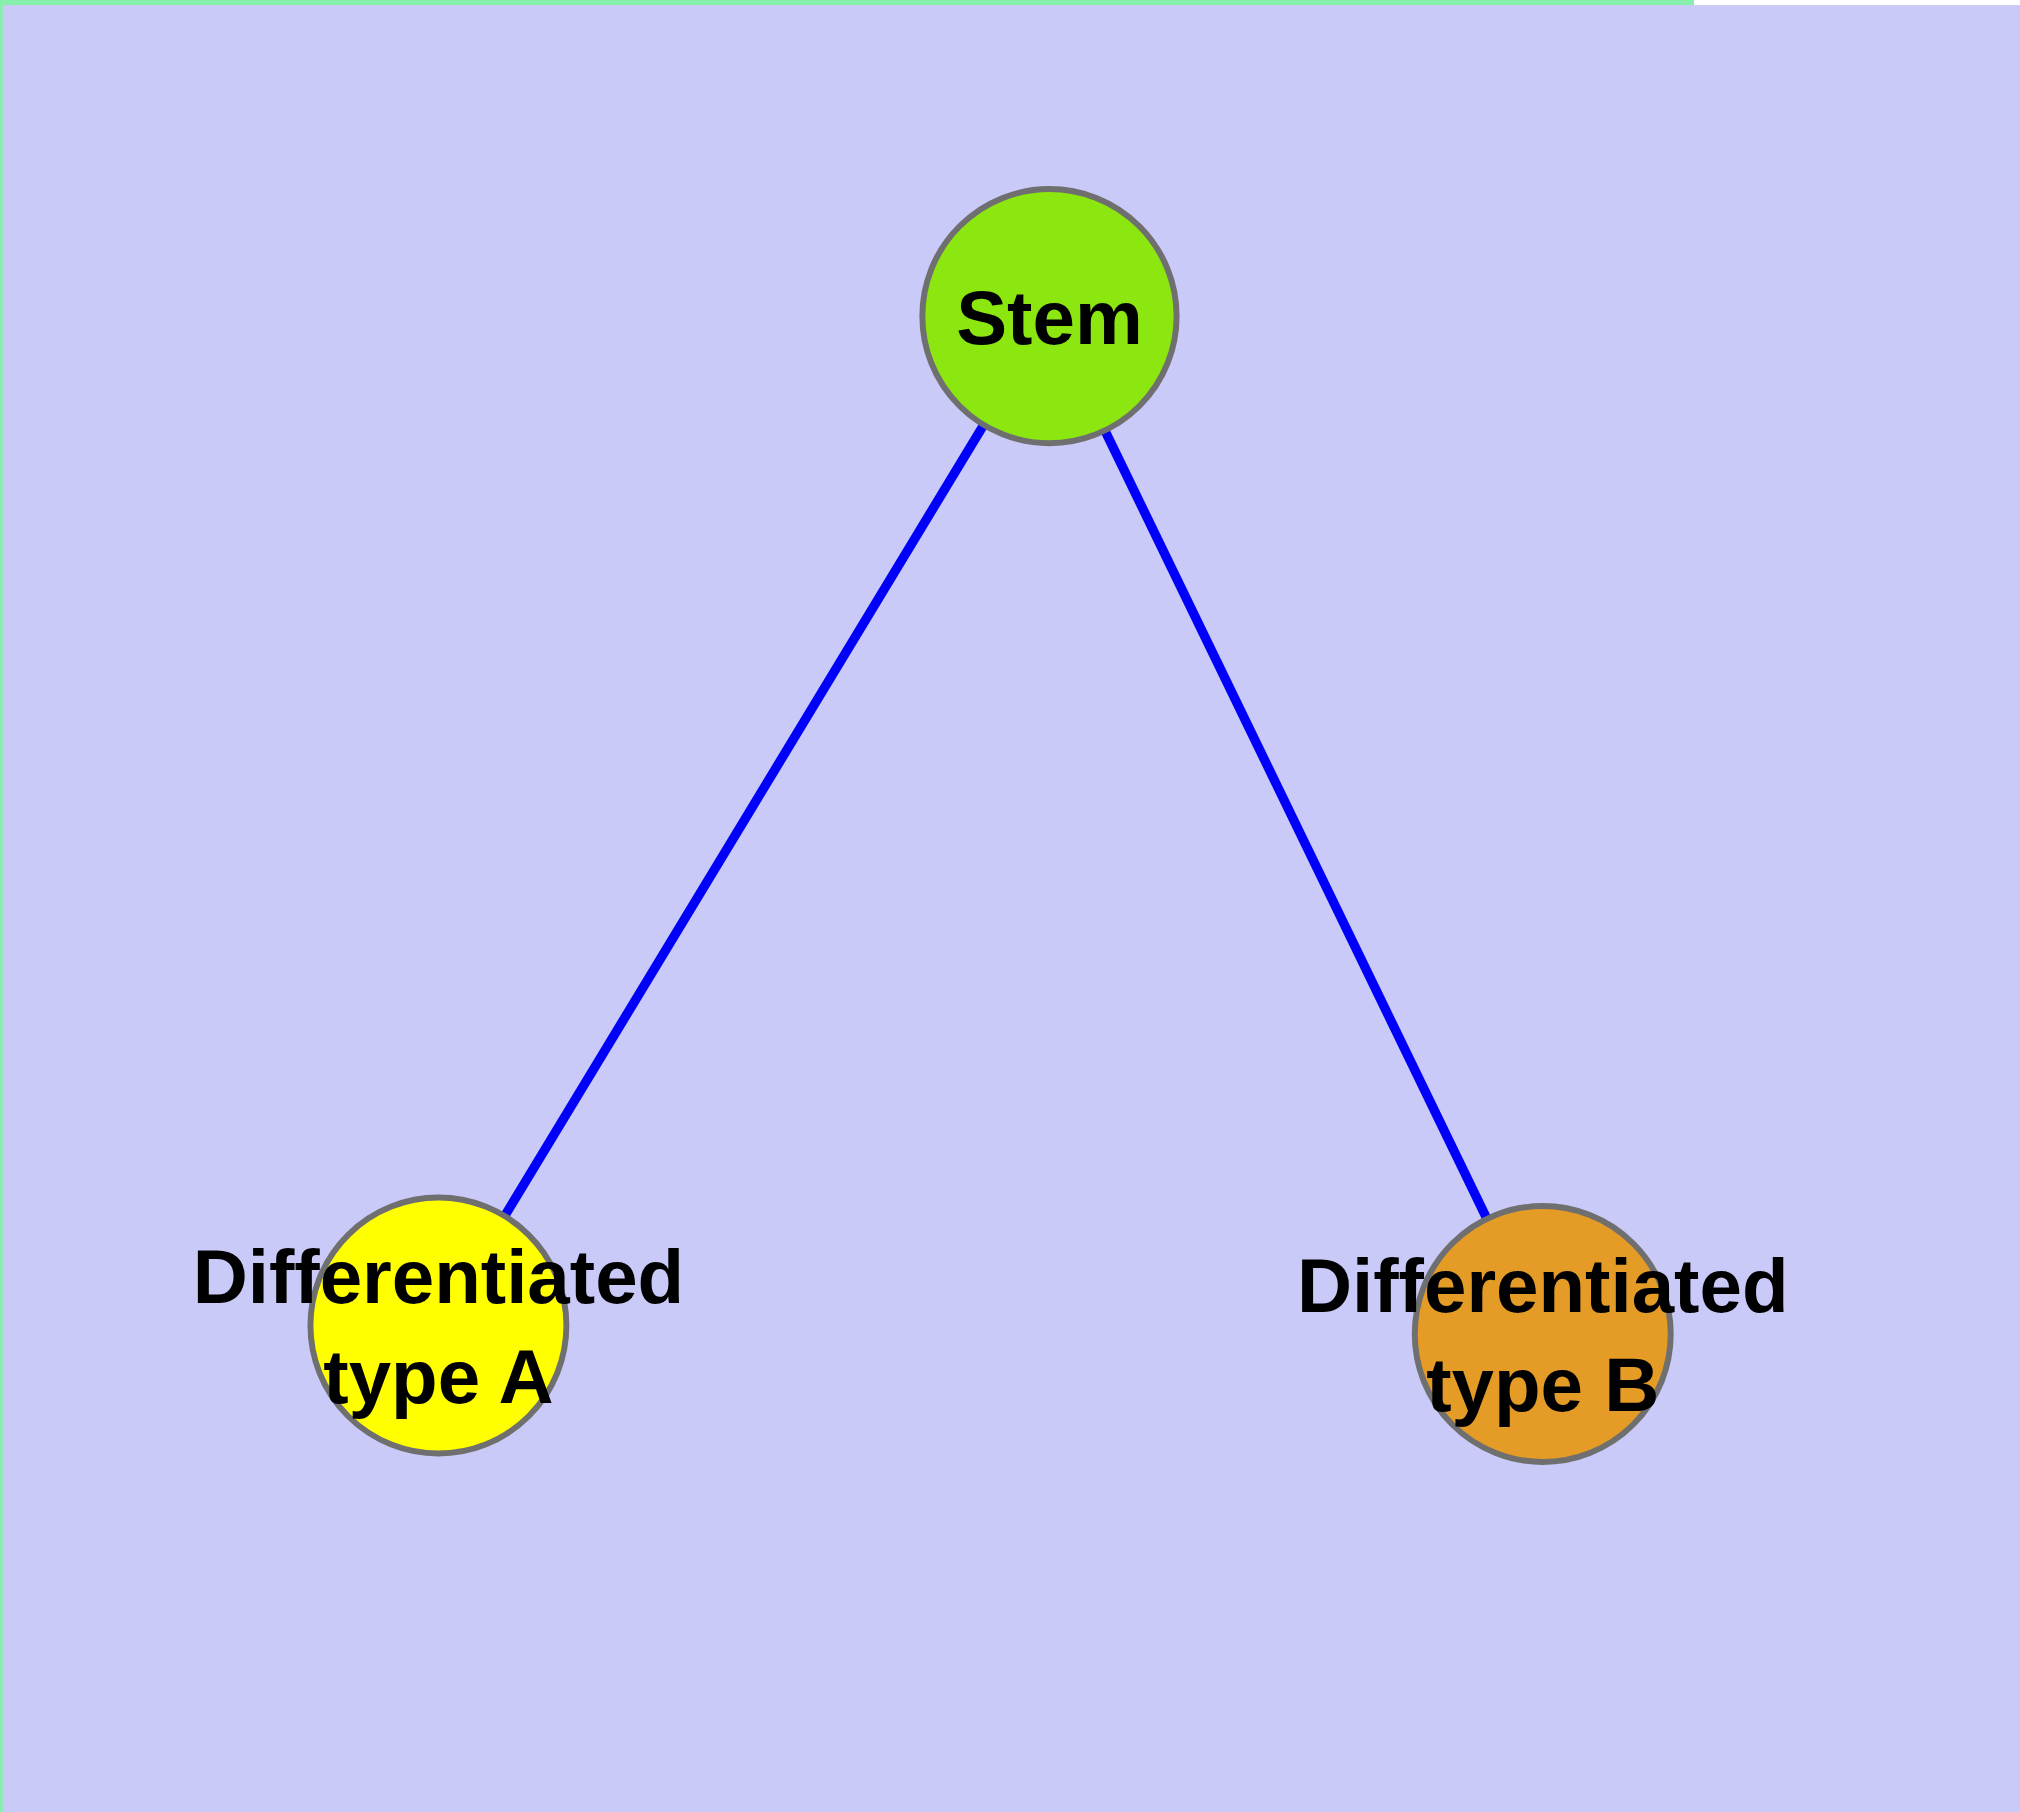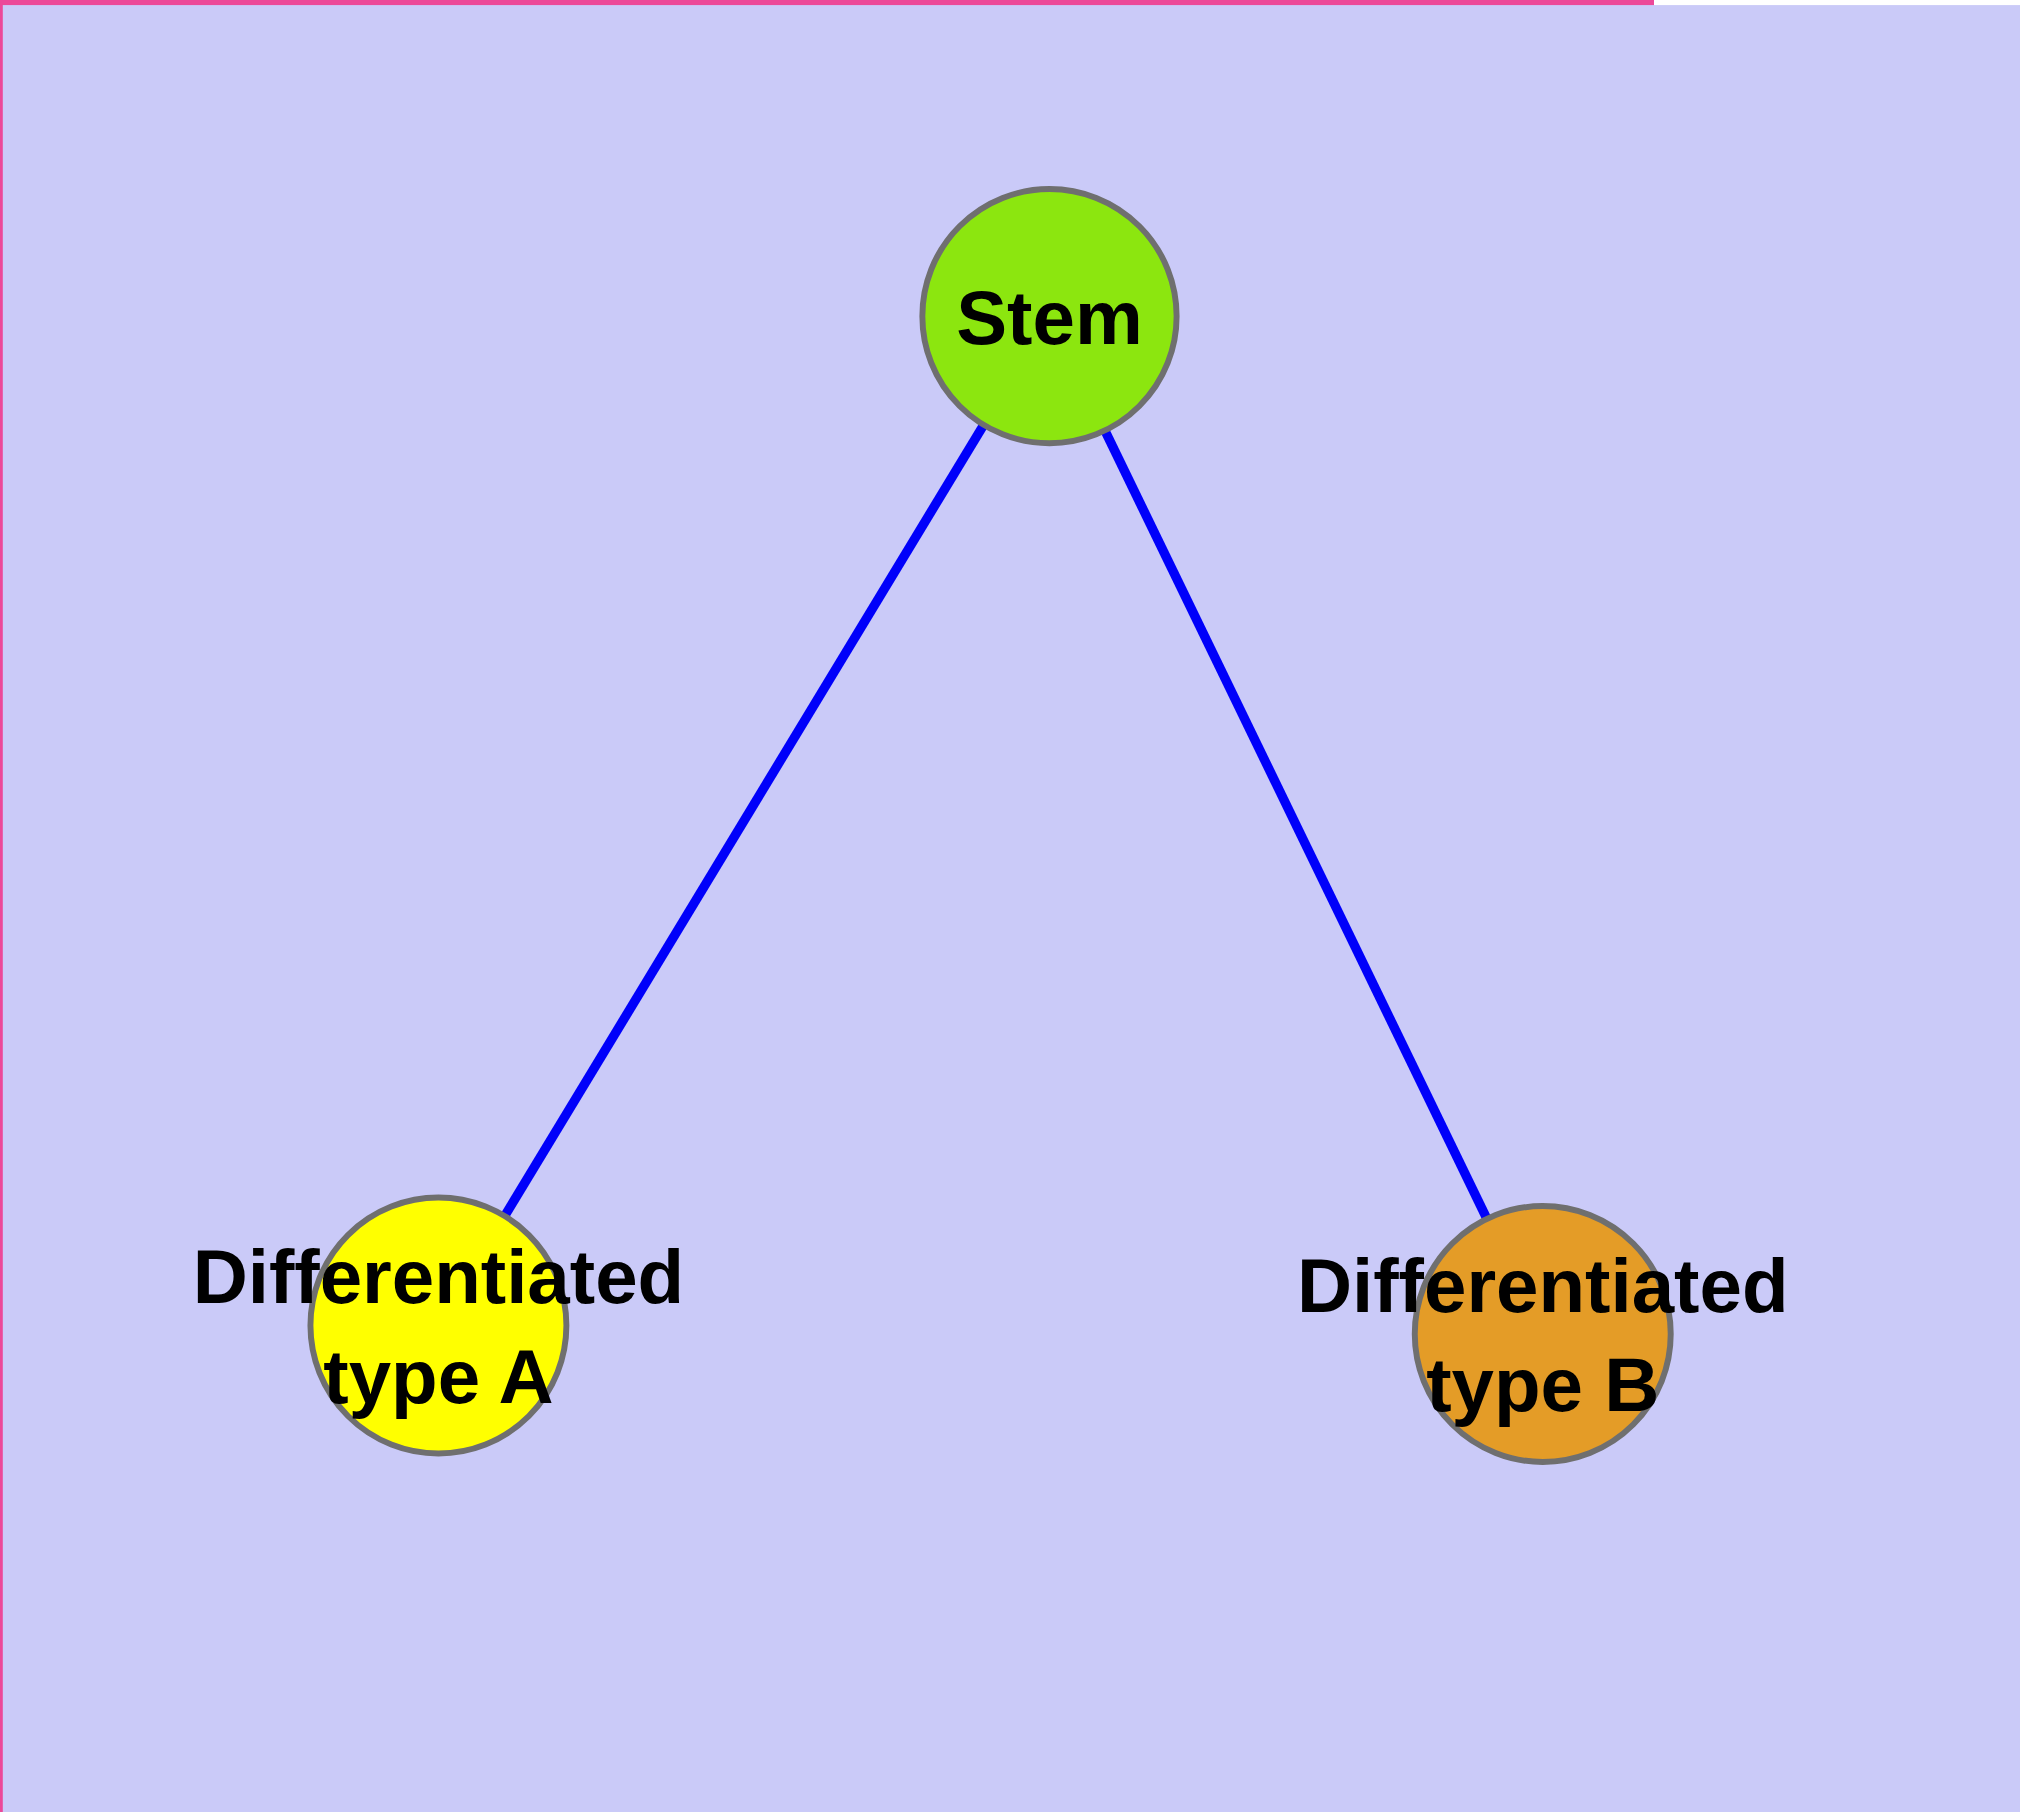--- a/index.html
+++ b/index.html
@@ -7,21 +7,22 @@
     padding: 0;
     background: #ffffff;
     width: 2021px;
     height: 1812px;
     overflow: hidden;
   }
   .stage {
     position: relative;
     width: 1654px;
     height: 1812px;
-    background: #ec4899;
+    background: #86efac;
+    padding-left: 40px;
   }
   svg.diagram {
     position: absolute;
     left: 0;
     top: 0;
     display: block;
   }
   svg.diagram text {
     font-family: "Liberation Sans", "DejaVu Sans", sans-serif;
     font-weight: bold;

